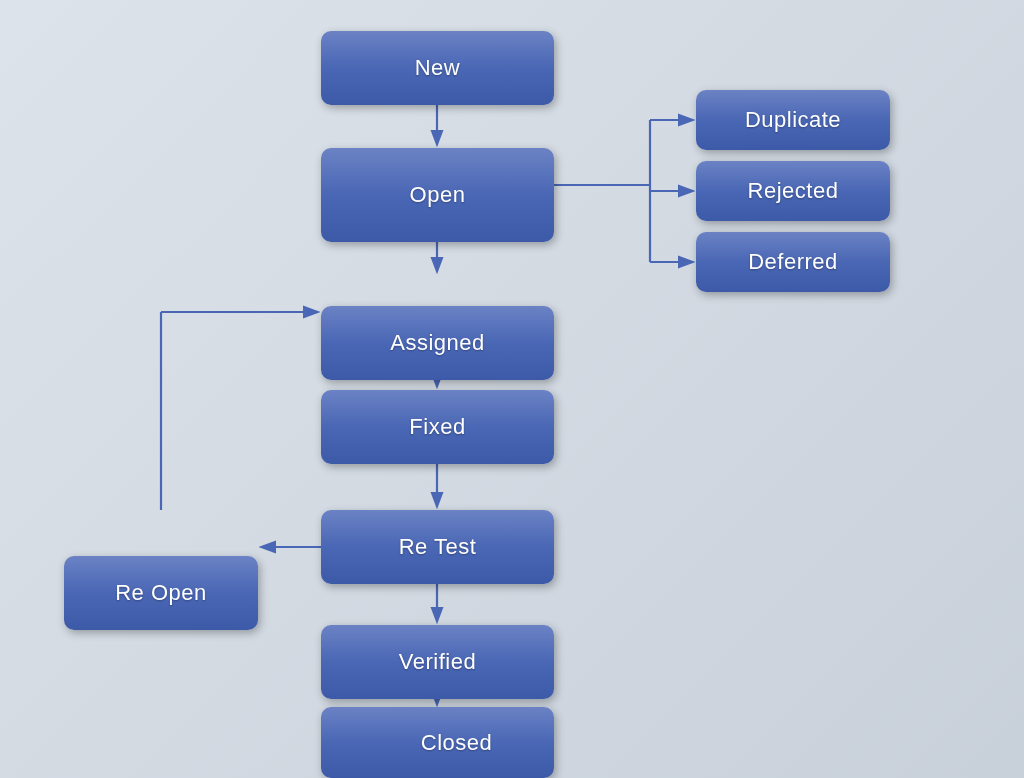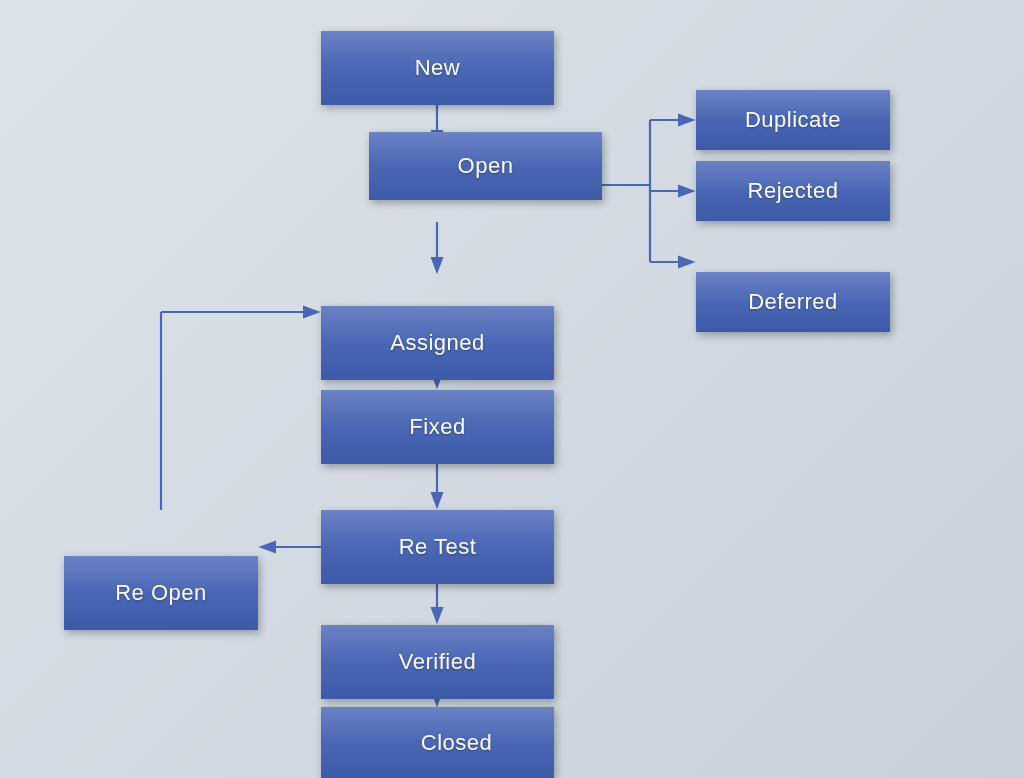--- a/index.html
+++ b/index.html
@@ -15,45 +15,45 @@
 
     .diagram-container {
       position: relative;
       width: 100%;
       height: 100%;
     }
 
     .node {
       position: absolute;
       background: linear-gradient(180deg, #6b82c4 0%, #4a67b5 50%, #3d5aa8 100%);
-      border-radius: 0;
+      border-radius: 10px;
       color: white;
       font-size: 22px;
       font-weight: 400;
       display: flex;
       align-items: center;
       justify-content: center;
       box-shadow: 2px 3px 8px rgba(0,0,0,0.3);
       text-shadow: 0 1px 2px rgba(0,0,0,0.3);
       letter-spacing: 0.5px;
     }
 
     
     .node-new      { left: 321px; top: 31px;  width: 233px; height: 74px; }
-    .node-open     { left: 321px; top: 132px; width: 233px; height: 68px; margin-left: 48px; }
+    .node-open     { left: 321px; top: 148px; width: 233px; height: 94px; }
     .node-assigned { left: 321px; top: 275px; width: 233px; height: 74px; margin-top: 31px; }
     .node-fixed    { left: 321px; top: 390px; width: 233px; height: 74px; justify-content: center; }
     .node-retest   { left: 321px; top: 510px; width: 233px; height: 74px; }
     .node-verified { left: 321px; top: 625px; width: 233px; height: 74px; }
     .node-closed   { left: 321px; top: 707px; width: 233px; height: 71px; padding-left: 38px; }
 
     
     .node-duplicate { left: 696px; top: 90px;  width: 194px; height: 60px; }
     .node-rejected  { left: 696px; top: 161px; width: 194px; height: 60px; }
-    .node-deferred  { left: 696px; top: 232px; width: 194px; height: 60px; margin-top: 40px; }
+    .node-deferred  { left: 696px; top: 232px; width: 194px; height: 60px; }
     .node-reopen    { left: 64px;  top: 510px; width: 194px; height: 74px; margin-top: 46px; }
 
     svg.arrows {
       position: absolute;
       top: 0; left: 0;
       width: 1024px;
       height: 778px;
       pointer-events: none;
     }
 

